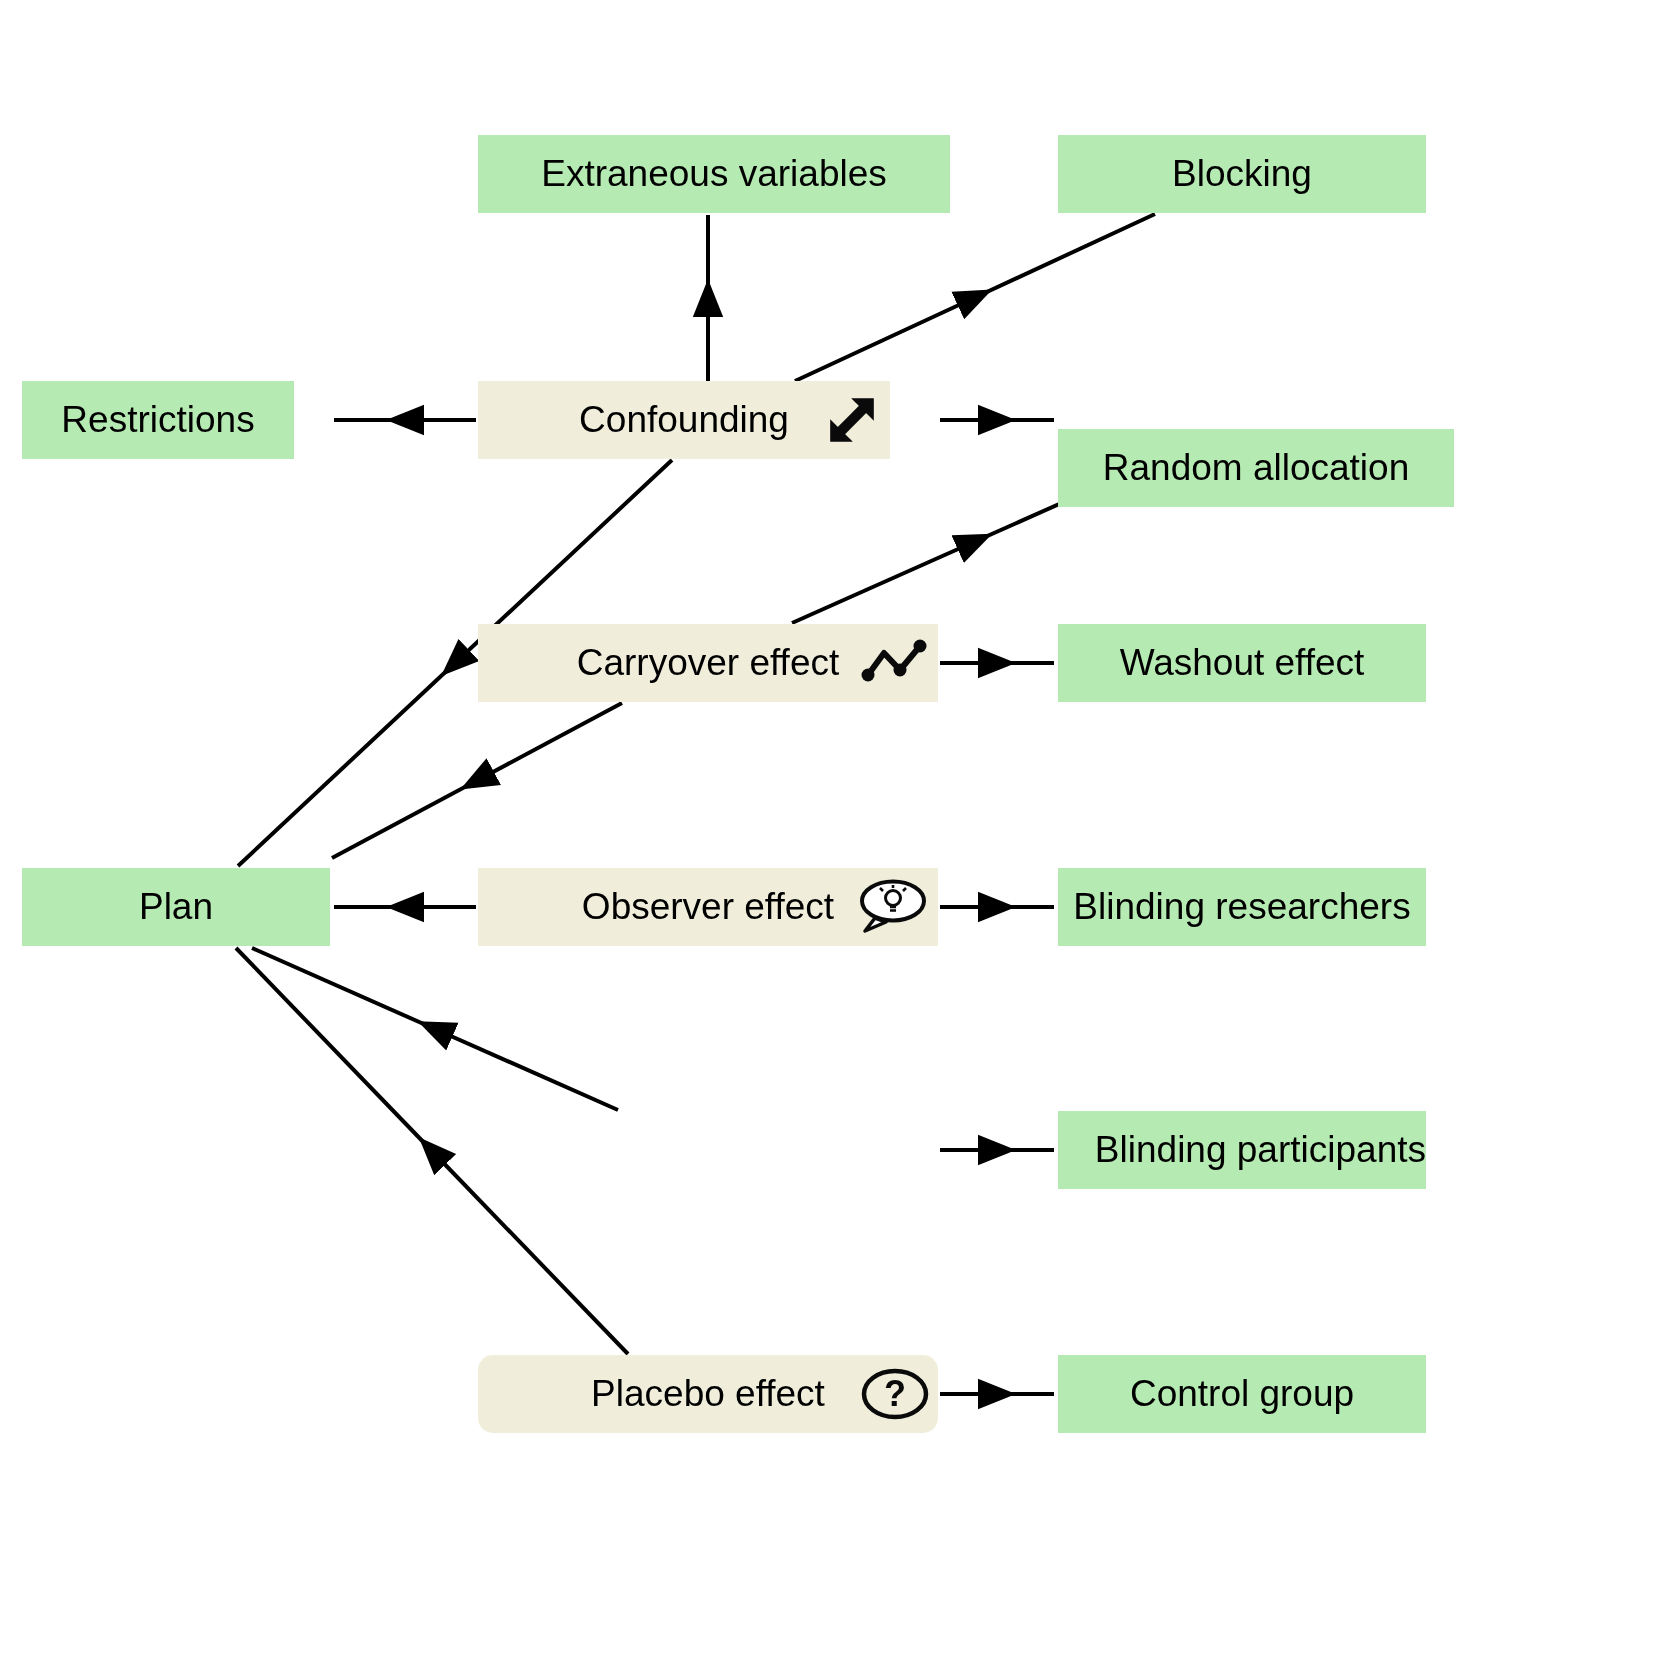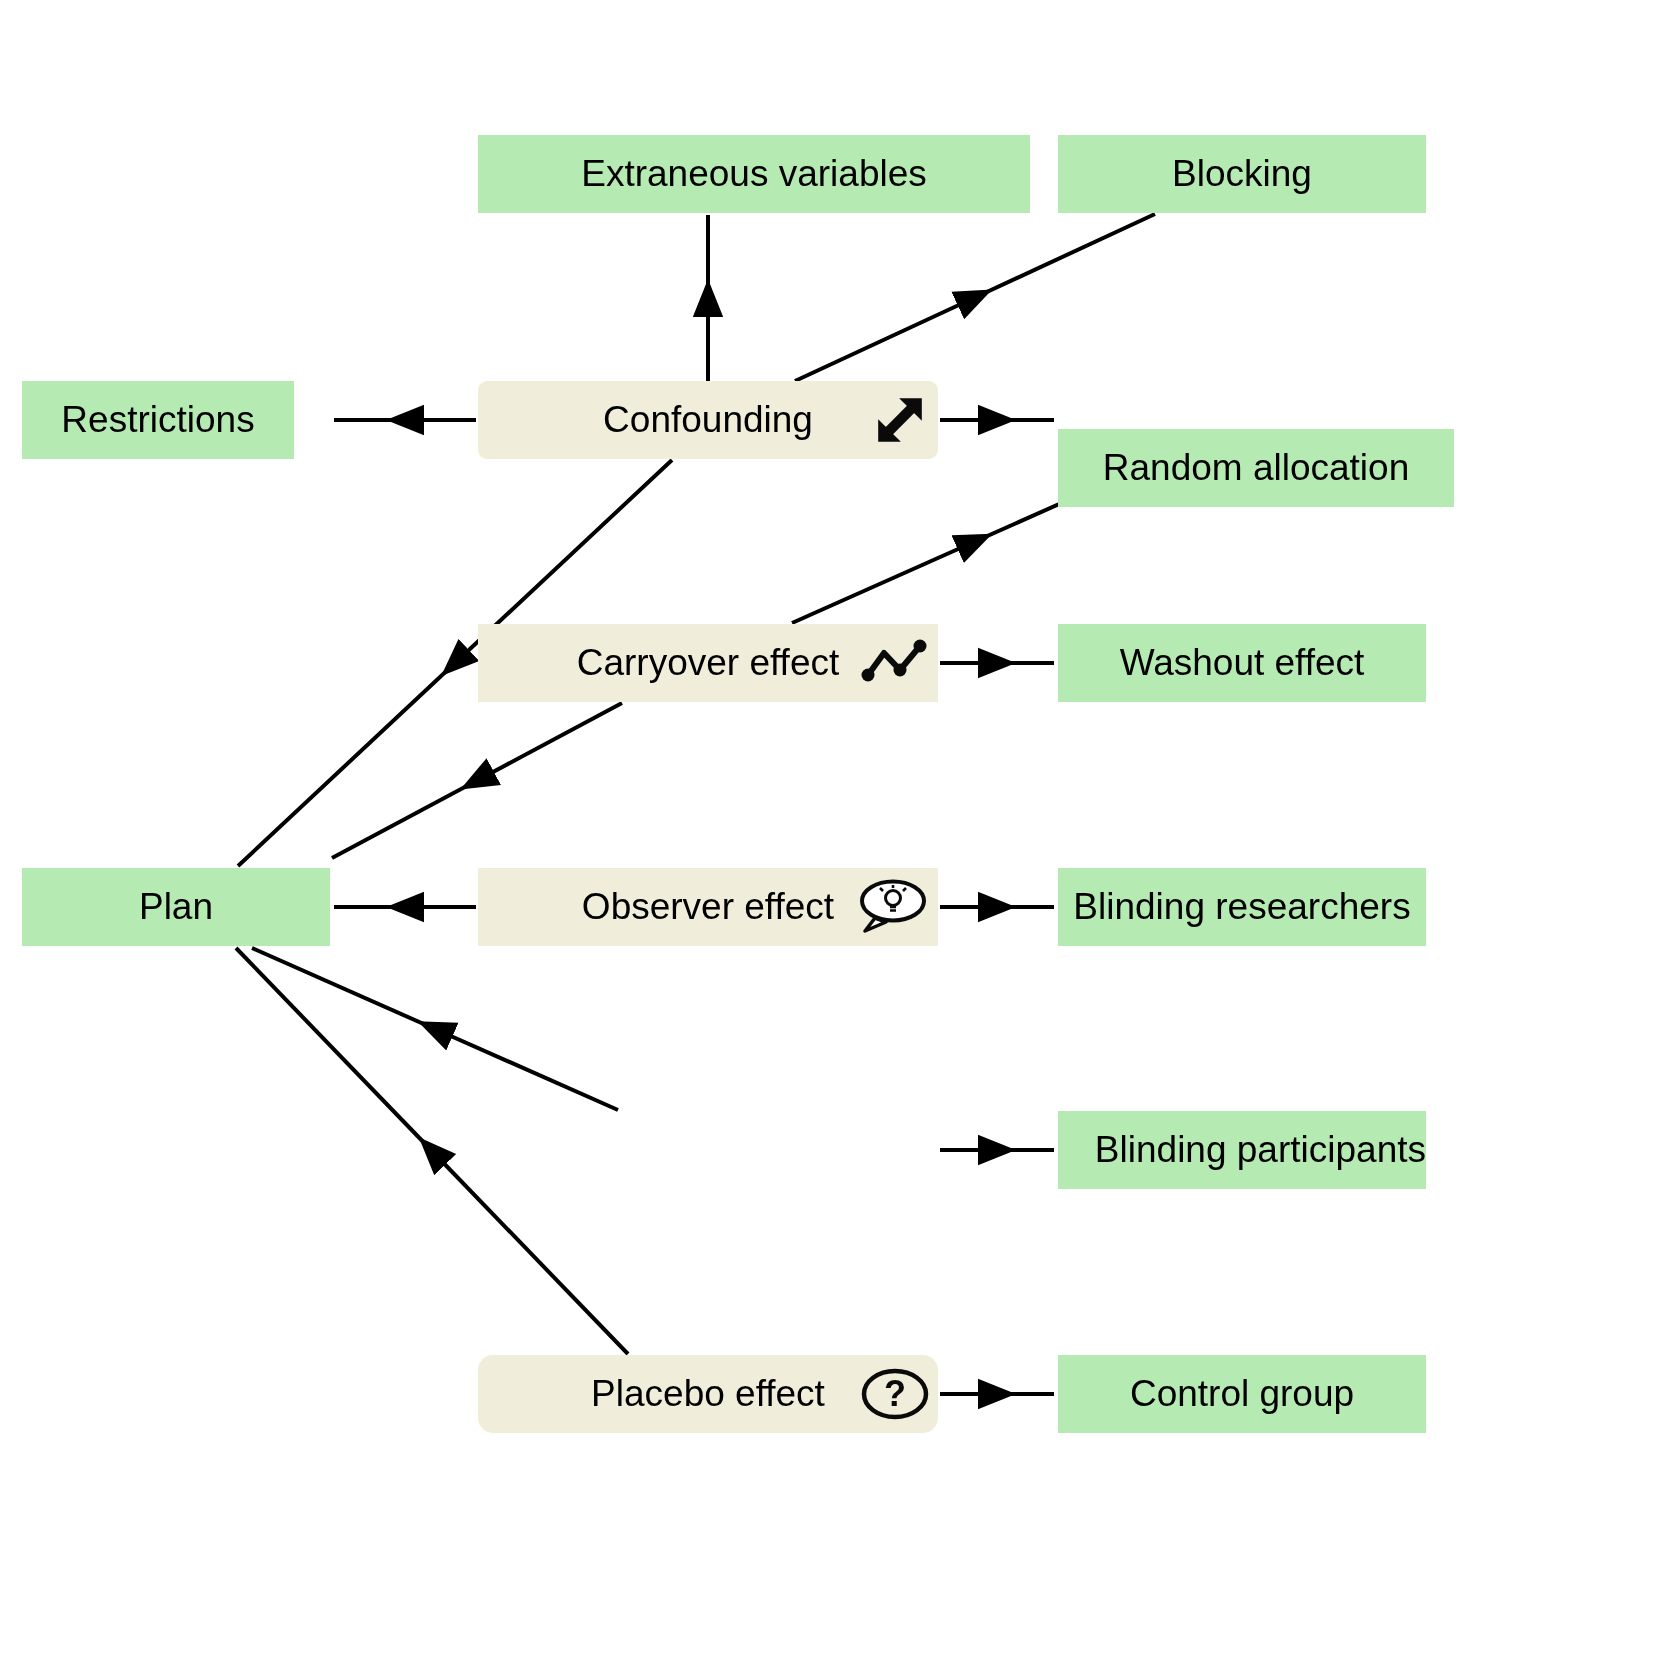--- a/index.html
+++ b/index.html
@@ -37,31 +37,31 @@
       <polyline points="940,663 997,663 1054,663" class="edge" marker-mid="url(#ah)"></polyline>
       <polyline points="622,703 477,780.5 332,858" class="edge" marker-mid="url(#ah)"></polyline>
       <polyline points="476,907 405,907 334,907" class="edge" marker-mid="url(#ah)"></polyline>
       <polyline points="940,907 997,907 1054,907" class="edge" marker-mid="url(#ah)"></polyline>
       <polyline points="618,1110 435,1029 252,948" class="edge" marker-mid="url(#ah)"></polyline>
       <polyline points="940,1150 997,1150 1054,1150" class="edge" marker-mid="url(#ah)"></polyline>
       <polyline points="628,1354 432,1151 236,948" class="edge" marker-mid="url(#ah)"></polyline>
       <polyline points="940,1394 997,1394 1054,1394" class="edge" marker-mid="url(#ah)"></polyline>
     </svg>
 
-  <div class="node green" style="left:478px;top:135px;width:552px;">
+  <div class="node green" style="left:478px;top:135px;width:472px;">
     <span class="label">Extraneous variables</span>
   </div>
   <div class="node green" style="left:1058px;top:135px;width:368px;">
     <span class="label">Blocking</span>
   </div>
 
   <div class="node green" style="left:22px;top:381px;width:272px;">
     <span class="label">Restrictions</span>
   </div>
-  <div class="node beige" style="left:478px;top:381px;width:460px;border-radius:9px;">
+  <div class="node beige" style="left:478px;top:381px;width:412px;">
     <span class="label">Confounding</span>
     <span class="icon">
       <svg width="64" height="64" viewBox="0 0 56 56">
         <g transform="rotate(-45 28 28)" fill="#0a0a0a">
           <rect x="14" y="23.5" width="28" height="9"></rect>
           <path d="M15 14 L15 42 L1 28 Z"></path>
           <path d="M41 14 L41 42 L55 28 Z"></path>
         </g>
       </svg>
     </span>

